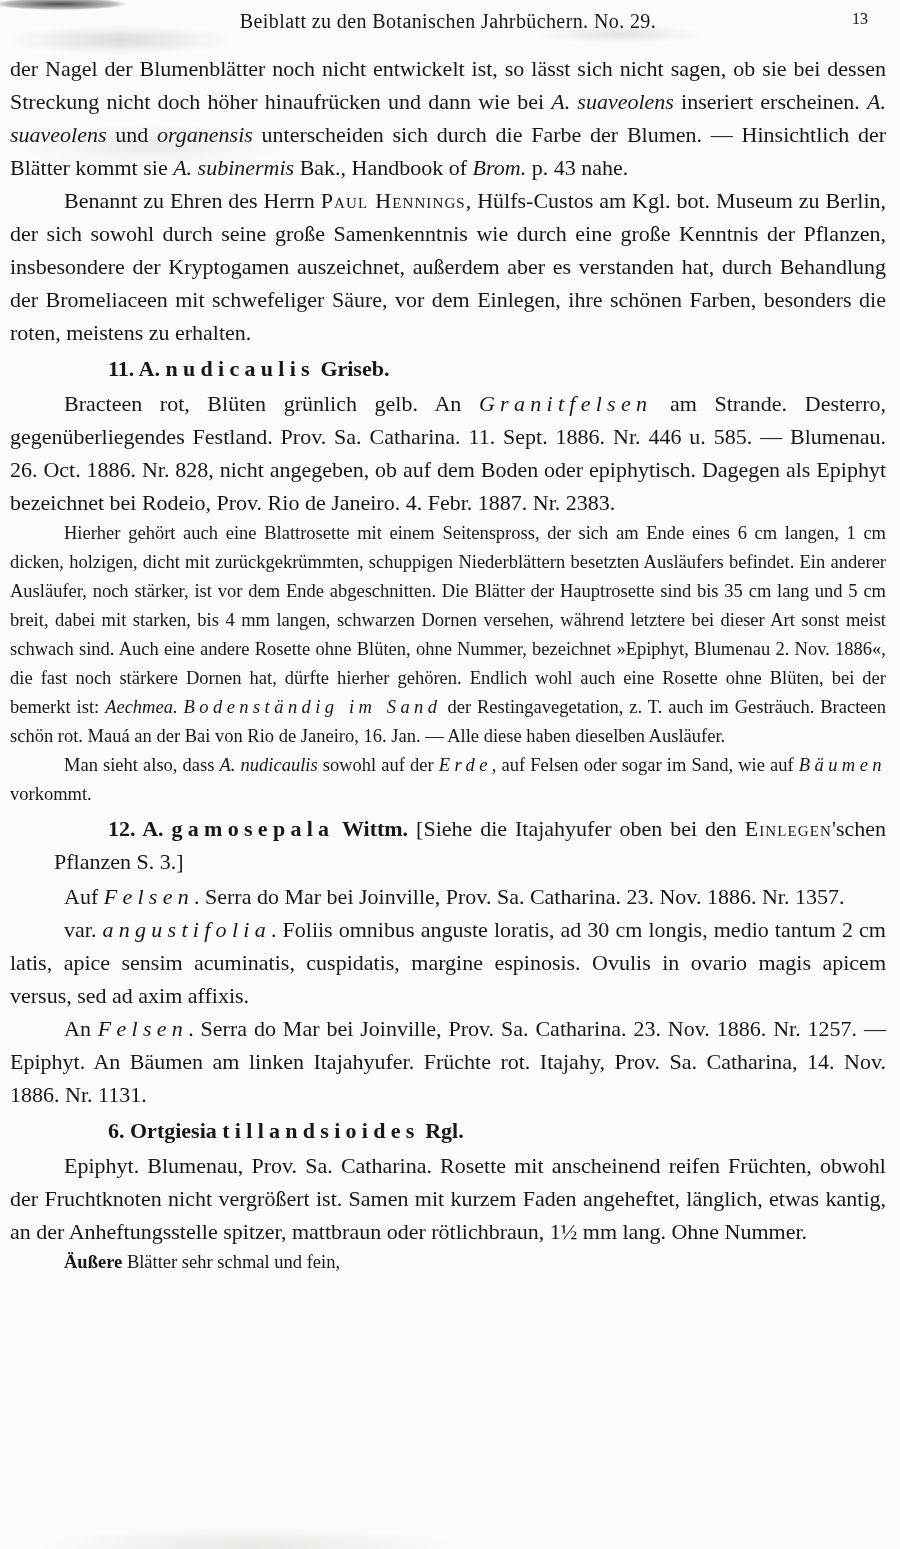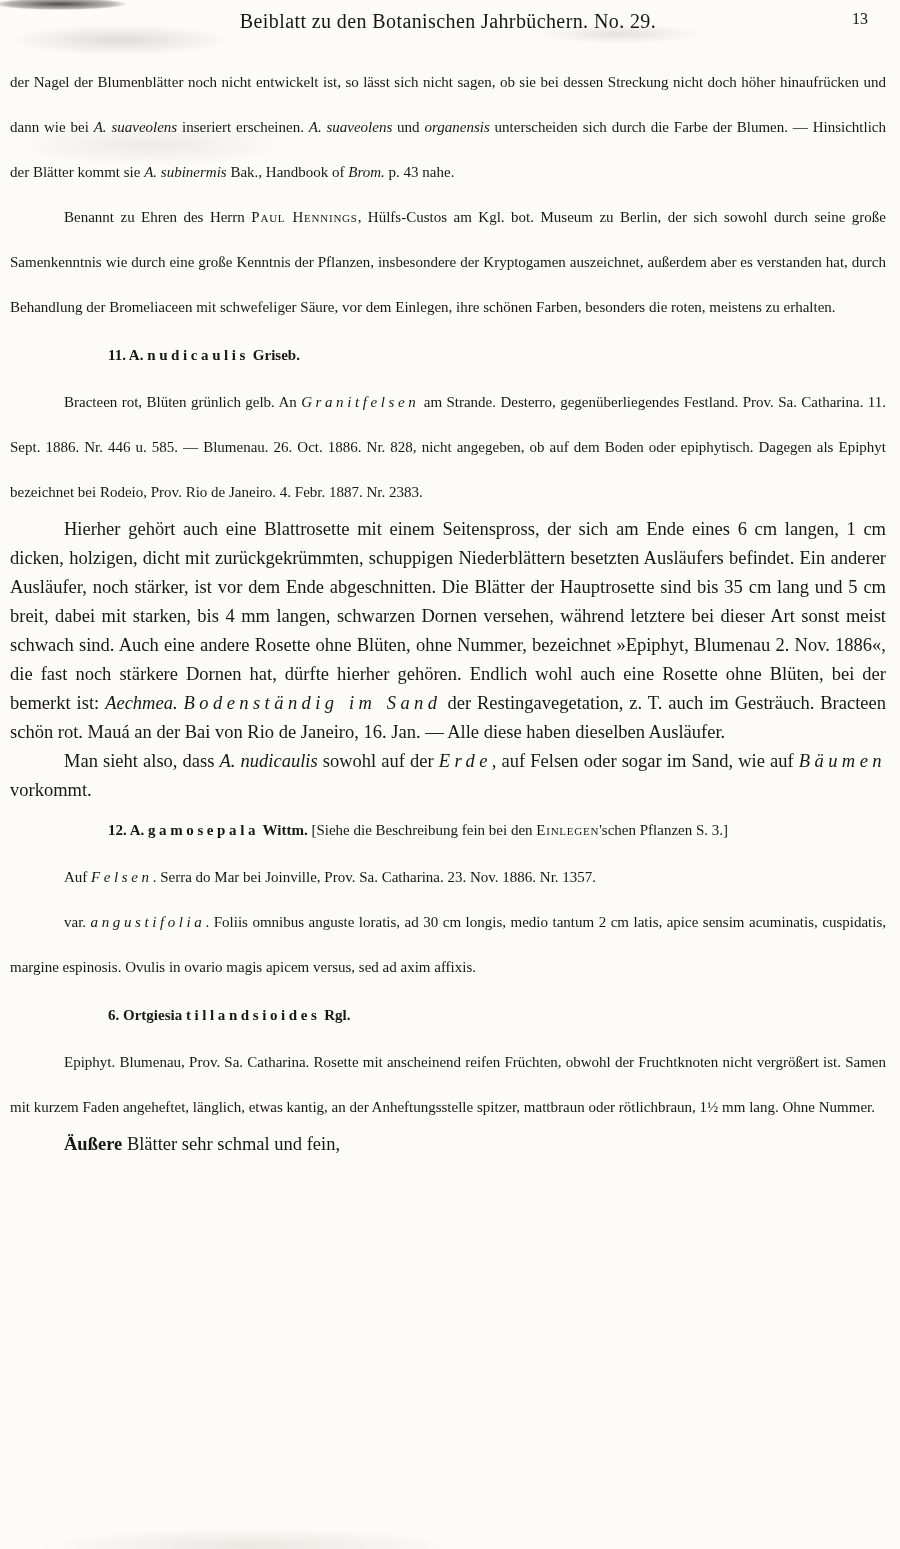--- a/index.html
+++ b/index.html
@@ -13,24 +13,24 @@
   .paper-noise{position:absolute;inset:0;pointer-events:none;
     background:
       radial-gradient(ellipse 90px 8px at 60px 4px, rgba(30,28,25,.78), rgba(70,65,60,.35) 60%, transparent 75%),
       radial-gradient(ellipse 160px 22px at 120px 40px, rgba(90,85,80,.18), transparent 70%),
       radial-gradient(ellipse 120px 14px at 620px 34px, rgba(90,85,80,.14), transparent 70%),
       radial-gradient(ellipse 200px 30px at 150px 145px, rgba(100,95,88,.10), transparent 70%),
       radial-gradient(ellipse 300px 26px at 250px 1546px, rgba(100,95,88,.12), transparent 70%);
     filter:blur(.4px);
   }
   .page{position:relative;padding:10px 14px 0 10px;}
-  .header{position:relative;height:30px;margin-bottom:20px;}
+  .header{position:relative;height:30px;margin-bottom:12px;}
   .journal{position:absolute;left:0;right:0;text-align:center;font-size:20px;letter-spacing:.02em;}
   .pageno{position:absolute;right:18px;top:0;font-size:16px;}
-  p{margin:0;text-align:justify;font-size:15px;line-height:45px;}
+  p{margin:0;text-align:justify;font-size:22px;line-height:33px;}
   p.ind{text-indent:54px;}
   p.small{font-size:18.5px;line-height:29px;}
   p.head{font-weight:bold;margin-top:3px;margin-bottom:2px;margin-left:44px;}
   .it{font-style:italic;}
   .sp{letter-spacing:.24em;font-style:italic;}
   .b{font-weight:bold;}
   .bsp{font-weight:bold;letter-spacing:.24em;}
   .sc{font-variant:small-caps;letter-spacing:.05em;}
 </style>
 </head>
@@ -50,26 +50,27 @@
   <p class="ind"><span>Benannt zu Ehren des Herrn </span><span class="sc">Paul Hennings</span><span>, Hülfs-Custos am Kgl. bot. Museum zu Berlin, der sich sowohl durch seine große Samenkenntnis wie durch eine große Kenntnis der Pflanzen, insbesondere der Kryptogamen auszeichnet, außerdem aber es verstanden hat, durch Behandlung der Bromeliaceen mit schwefeliger Säure, vor dem Einlegen, ihre schönen Farben, besonders die roten, meistens zu erhalten.</span></p>
 
   <p class="ind head"><span class="b">11. A. </span><span class="bsp">nudicaulis</span><span class="b"> Griseb.</span></p>
 
   <p class="ind"><span>Bracteen rot, Blüten grünlich gelb. An </span><span class="sp">Granitfelsen</span><span> am Strande. Desterro, gegenüberliegendes Festland. Prov. Sa. Catharina. 11. Sept. 1886. Nr. 446 u. 585. — Blumenau. 26. Oct. 1886. Nr. 828, nicht angegeben, ob auf dem Boden oder epiphytisch. Dagegen als Epiphyt bezeichnet bei Rodeio, Prov. Rio de Janeiro. 4. Febr. 1887. Nr. 2383.</span></p>
 
   <p class="ind small"><span>Hierher gehört auch eine Blattrosette mit einem Seitenspross, der sich am Ende eines 6 cm langen, 1 cm dicken, holzigen, dicht mit zurückgekrümmten, schuppigen Niederblättern besetzten Ausläufers befindet. Ein anderer Ausläufer, noch stärker, ist vor dem Ende abgeschnitten. Die Blätter der Hauptrosette sind bis 35 cm lang und 5 cm breit, dabei mit starken, bis 4 mm langen, schwarzen Dornen versehen, während letztere bei dieser Art sonst meist schwach sind. Auch eine andere Rosette ohne Blüten, ohne Nummer, bezeichnet »Epiphyt, Blumenau 2. Nov. 1886«, die fast noch stärkere Dornen hat, dürfte hierher gehören. Endlich wohl auch eine Rosette ohne Blüten, bei der bemerkt ist: </span><span class="it">Aechmea.</span><span> </span><span class="sp">Bodenständig im Sand</span><span> der Restingavegetation, z. T. auch im Gesträuch. Bracteen schön rot. Mauá an der Bai von Rio de Janeiro, 16. Jan. — Alle diese haben dieselben Ausläufer.</span></p>
 
   <p class="ind small"><span>Man sieht also, dass </span><span class="it">A. nudicaulis</span><span> sowohl auf der </span><span class="sp">Erde</span><span>, auf Felsen oder sogar im Sand, wie auf </span><span class="sp">Bäumen</span><span> vorkommt.</span></p>
 
-  <p class="ind head"><span class="b">12. A. </span><span class="bsp">gamosepala</span><span class="b"> Wittm.</span><span style="font-weight:normal"> [Siehe die Beschreibung fein bei den </span><span class="sc" style="font-weight:normal">Einlegen</span><span style="font-weight:normal">'schen Pflanzen S. 3.]</span></p>
+  <p class="ind head"><span class="b">12. A. </span><span class="bsp">gamosepala</span><span class="b"> Wittm.</span><span style="font-weight:normal"> [Siehe die Itajahyufer oben bei den </span><span class="sc" style="font-weight:normal">Einlegen</span><span style="font-weight:normal">'schen Pflanzen S. 3.]</span></p>
 
   <p class="ind"><span>Auf </span><span class="sp">Felsen</span><span>. Serra do Mar bei Joinville, Prov. Sa. Catharina. 23. Nov. 1886. Nr. 1357.</span></p>
 
   <p class="ind"><span>var. </span><span class="sp">angustifolia</span><span>. Foliis omnibus anguste loratis, ad 30 cm longis, medio tantum 2 cm latis, apice sensim acuminatis, cuspidatis, margine espinosis. Ovulis in ovario magis apicem versus, sed ad axim affixis.</span></p>
 
+  <p class="ind"><span>An </span><span class="sp">Felsen</span><span>. Serra do Mar bei Joinville, Prov. Sa. Catharina. 23. Nov. 1886. Nr. 1257. — Epiphyt. An Bäumen am linken Itajahyufer. Früchte rot. Itajahy, Prov. Sa. Catharina, 14. Nov. 1886. Nr. 1131.</span></p>
 
   <p class="ind head"><span class="b">6. Ortgiesia </span><span class="bsp">tillandsioides</span><span class="b"> Rgl.</span></p>
 
   <p class="ind"><span>Epiphyt. Blumenau, Prov. Sa. Catharina. Rosette mit anscheinend reifen Früchten, obwohl der Fruchtknoten nicht vergrößert ist. Samen mit kurzem Faden angeheftet, länglich, etwas kantig, an der Anheftungsstelle spitzer, mattbraun oder rötlichbraun, 1½ mm lang. Ohne Nummer.</span></p>
 
   <p class="ind small"><span class="b">Äußere</span><span> Blätter sehr schmal und fein,</span></p>
 
 </div>
 
 </body></html>

